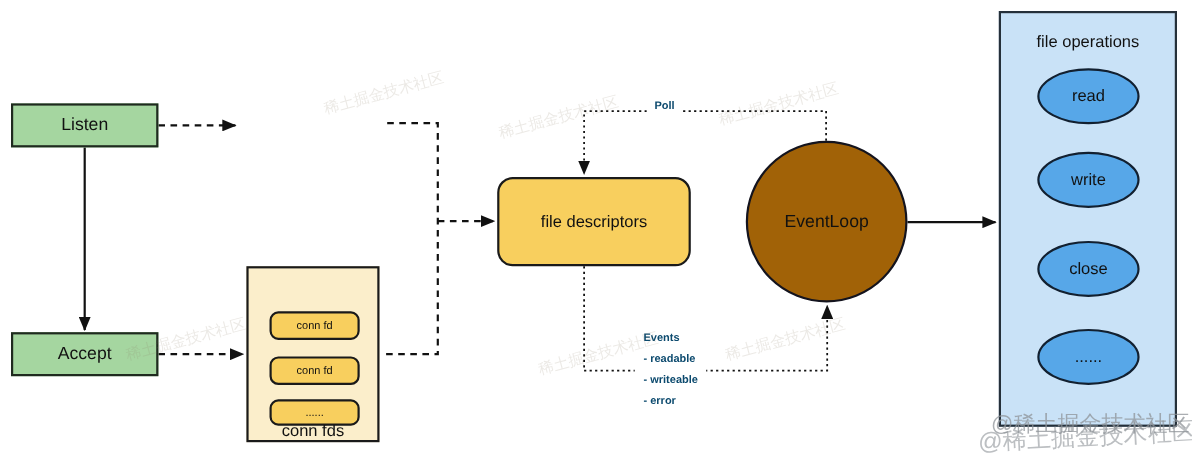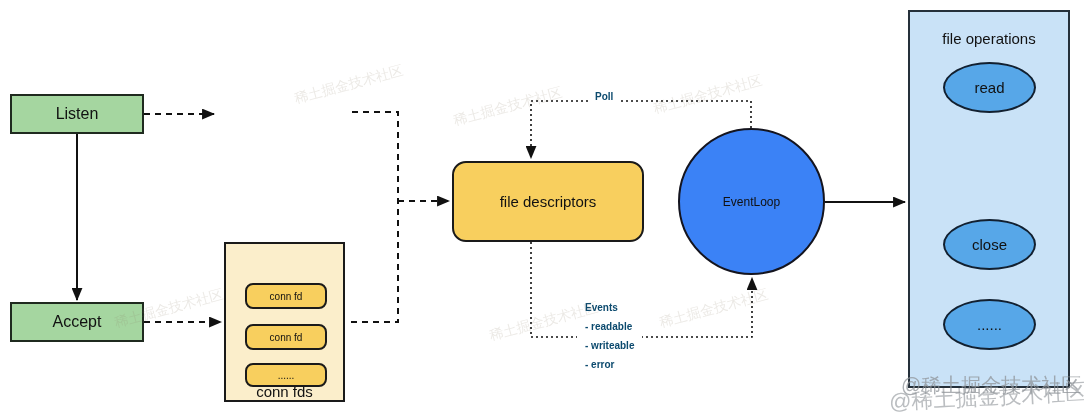--- a/index.html
+++ b/index.html
@@ -55,33 +55,33 @@
     border: 2px solid #1a1a1a;
     border-radius: 8px;
     display: flex; align-items: center; justify-content: center;
     font-size: 10px;
   }
   .conn-fd-0 { top: 39px; }
   .conn-fd-1 { top: 80px; }
   .conn-fd-2 { top: 119px; height: 24px; }
 
   #file-descriptors {
-    left: 452px; top: 161px; width: 192px; height: 81px;
+    left: 452px; top: 161px; width: 176px; height: 81px;
     background: #f8cf5e;
     border: 2px solid #1a1a1a;
     border-radius: 14px;
     font-size: 15px;
   }
 
   #event-loop {
     left: 678px; top: 128px; width: 147px; height: 147px;
-    background: #3b82f6;
+    background: #a16207;
     border: 2px solid #14141e;
     border-radius: 50%;
-    font-size: 12px;
+    font-size: 16px;
   }
 
   #file-operations {
     left: 908px; top: 10px; width: 162px; height: 378px;
     background: #c9e2f7;
     border: 2px solid #25303a;
     flex-direction: column;
     justify-content: flex-start;
   }
   #file-operations .container-title { margin-top: 18px; font-size: 15px; }
@@ -188,20 +188,23 @@
 
   <div class="node" id="event-loop">
     <span>EventLoop</span>
   </div>
 
   <div class="node" id="file-operations">
     <div class="container-title">file operations</div>
     <div class="op-ellipse op-0">
       <span>read</span>
     </div>
+    <div class="op-ellipse op-1">
+      <span>write</span>
+    </div>
     <div class="op-ellipse op-2">
       <span>close</span>
     </div>
     <div class="op-ellipse op-3">
       <span>......</span>
     </div>
   </div>
 
   <div class="edge-label" id="poll-label">Poll</div>
 

